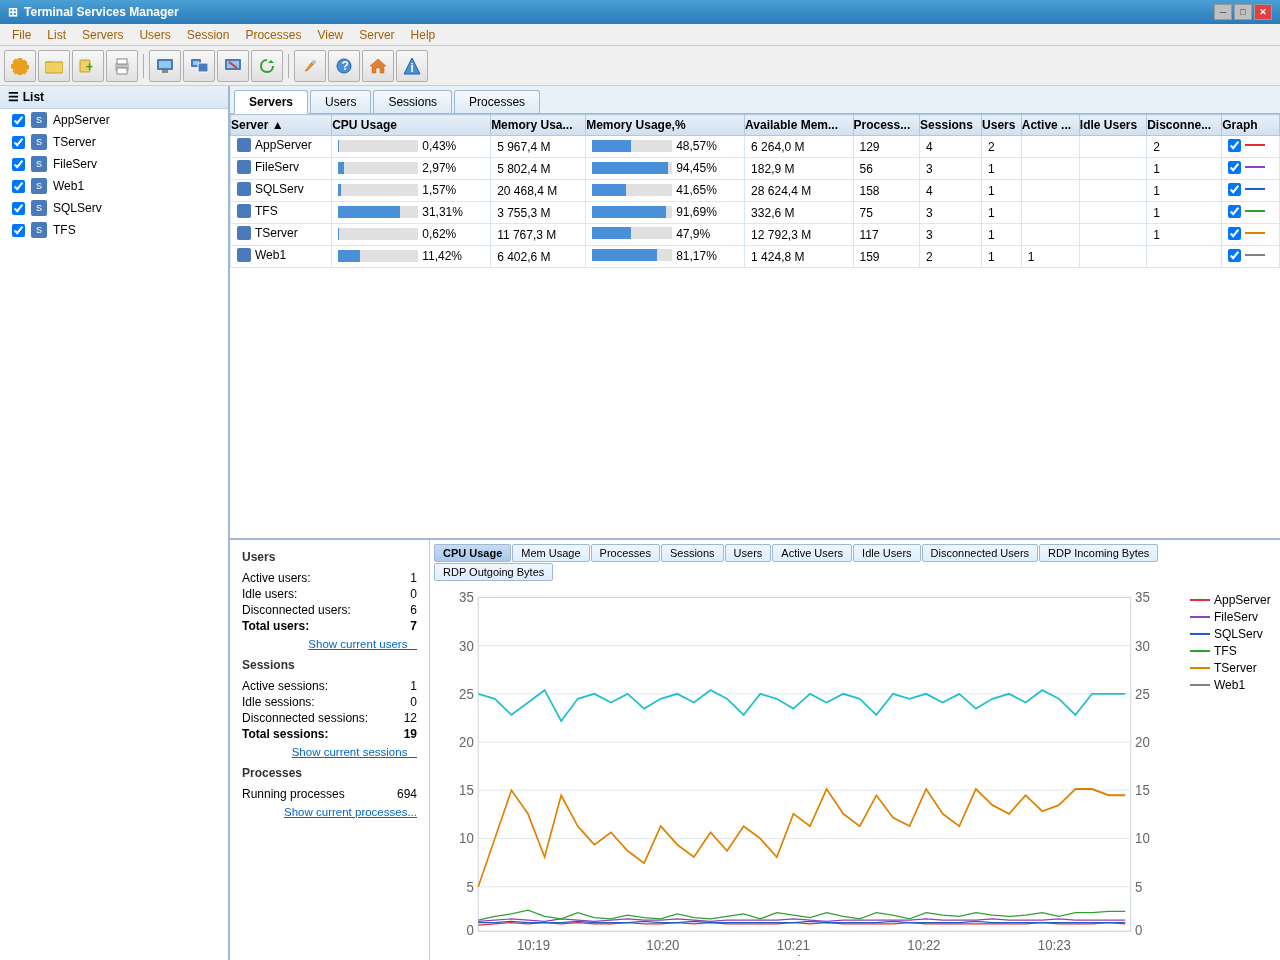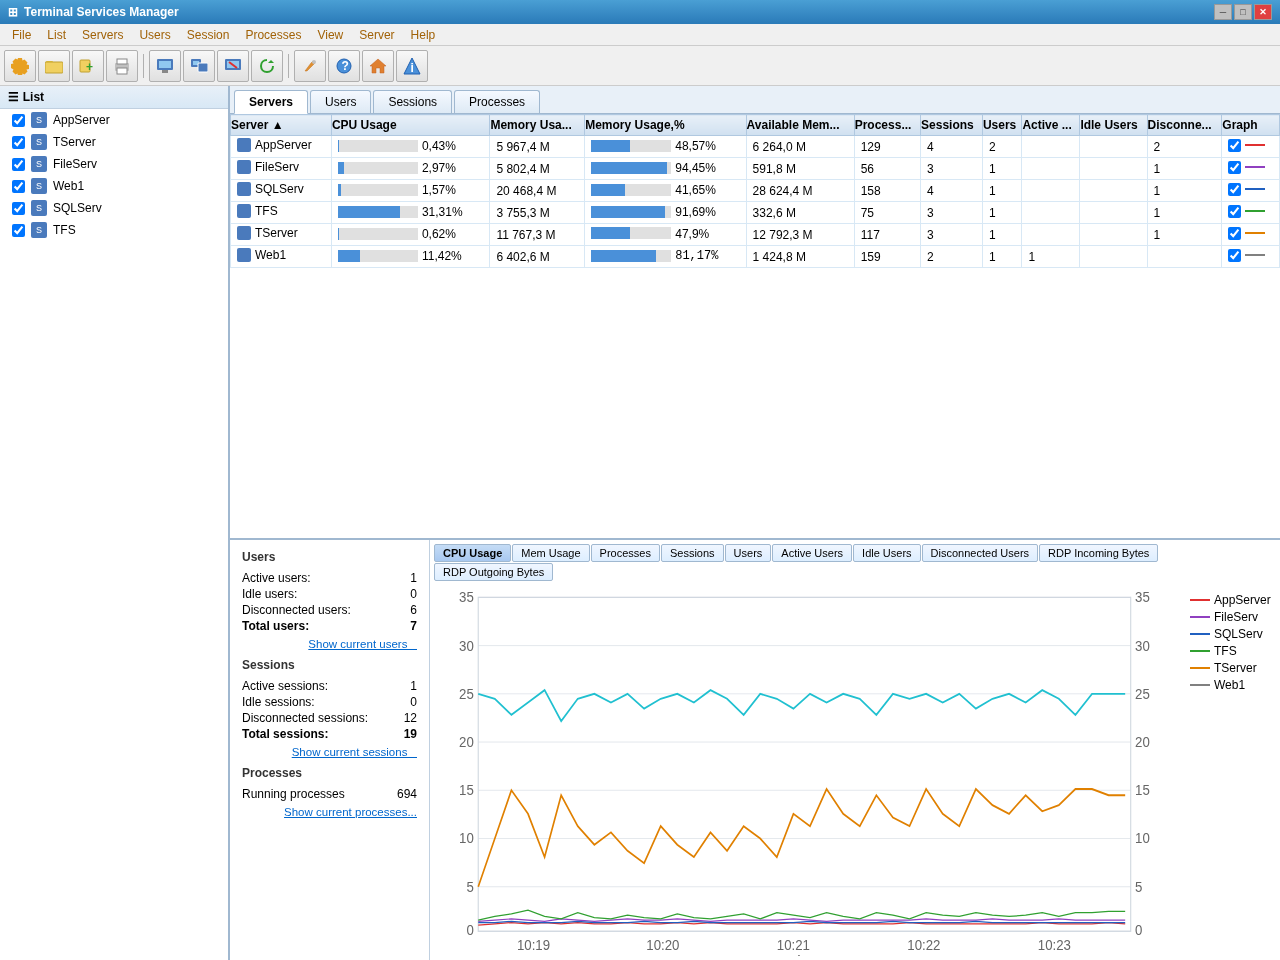--- a/index.html
+++ b/index.html
@@ -458,21 +458,21 @@
     </td>
     <td>5 802,4 M</td>
     <td>
       <span style="display:inline-flex;align-items:center;gap:4px;">
         <span style="width:80px;height:12px;background:#e0e0e0;display:inline-block;">
                     <span style="width:94.45%;height:100%;background:#4a90d9;display:block;"></span>
                   </span>
         94,45%
       </span>
     </td>
-    <td>591,8 M</td>
+    <td>182,9 M</td>
     <td>56</td>
     <td>3</td>
     <td>1</td>
     <td></td>
     <td></td>
     <td>1</td>
     <td>
       <span style="display:inline-flex;align-items:center;gap:4px;">
         <input type="checkbox" checked="" style="">
         <span style="width:20px;height:2px;background:#9040c0;display:inline-block;"></span>
@@ -603,21 +603,21 @@
     <td>
       <span style="display:inline-flex;align-items:center;gap:4px;">
         <span style="width:80px;height:12px;background:#e0e0e0;display:inline-block;">
                     <span style="width:27.5%;height:100%;background:#4a90d9;display:block;"></span>
                   </span>
         11,42%
       </span>
     </td>
     <td>6 402,6 M</td>
     <td>
-      <span style="display:inline-flex;align-items:center;gap:4px;font-family:Liberation Mono, monospace;">
+      <span style="display:inline-flex;gap:4px;">
         <span style="width:80px;height:12px;background:#e0e0e0;display:inline-block;">
                     <span style="width:81.17%;height:100%;background:#4a90d9;display:block;"></span>
                   </span>
         81,17%
       </span>
     </td>
     <td>1 424,8 M</td>
     <td>159</td>
     <td>2</td>
     <td>1</td>

